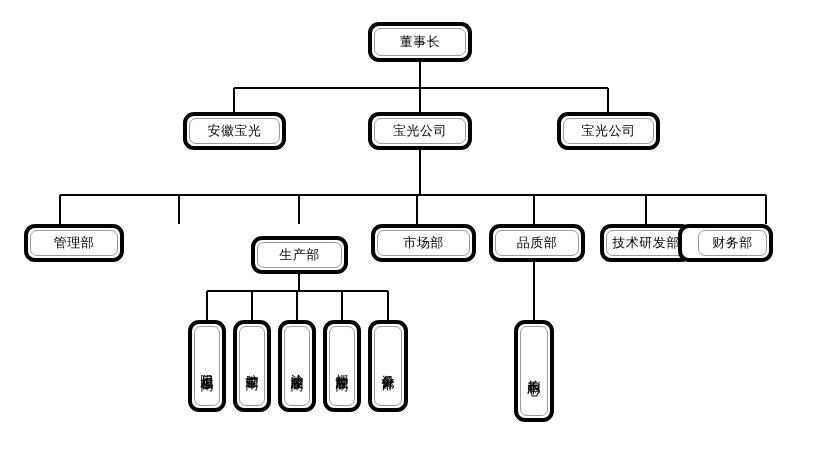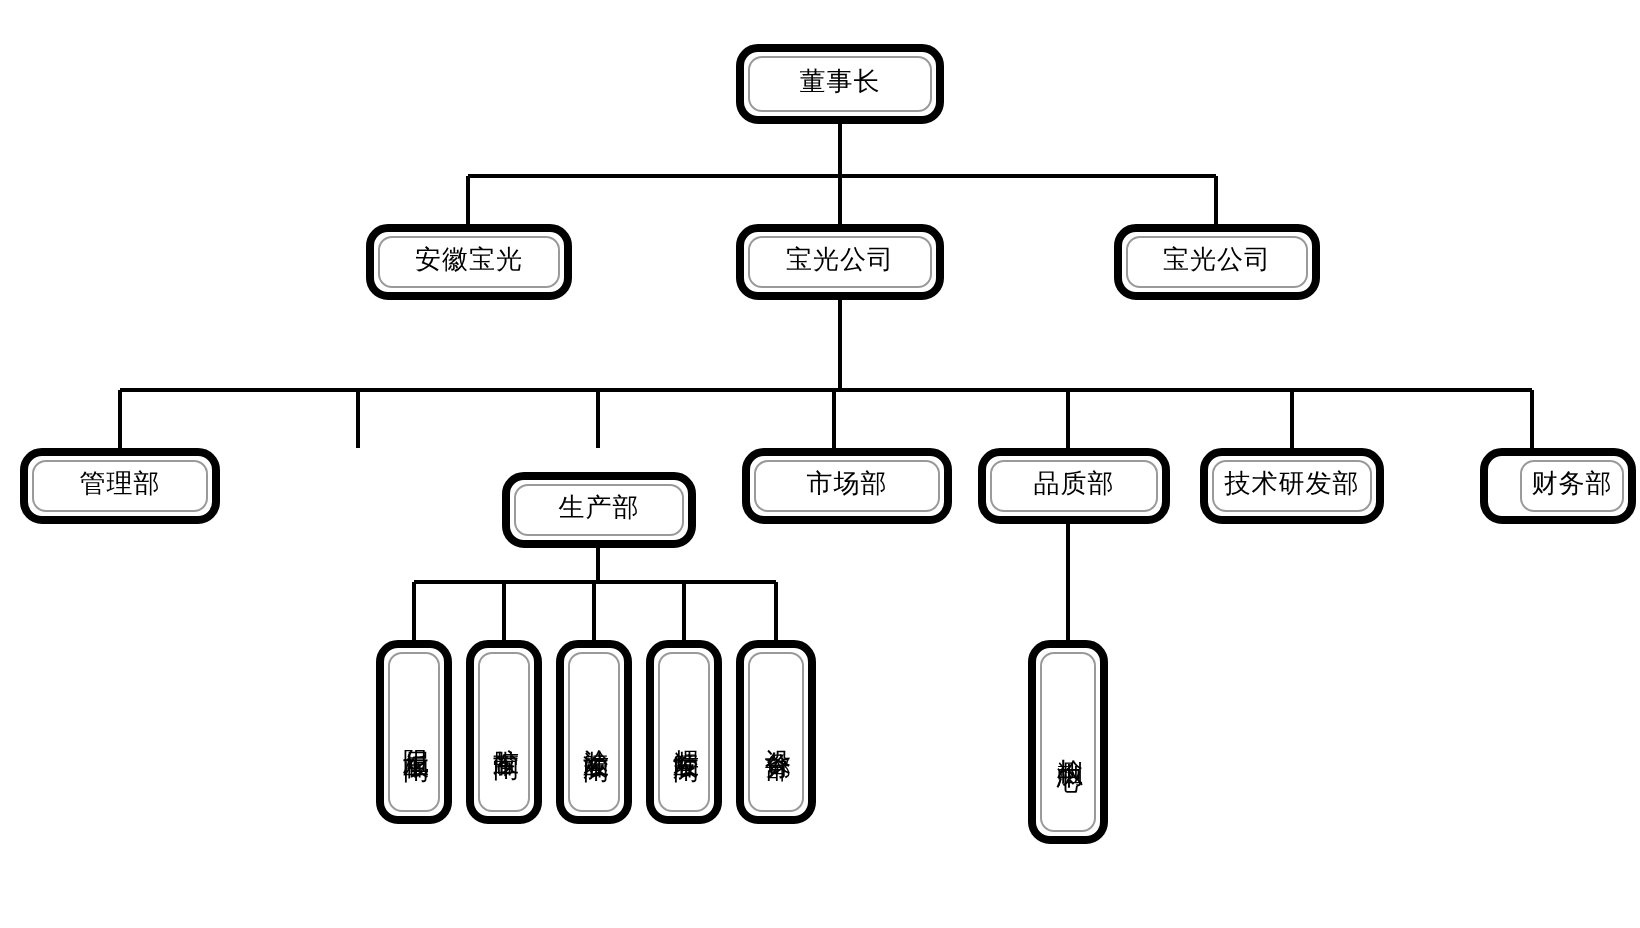--- a/index.html
+++ b/index.html
@@ -108,21 +108,21 @@
     <div class="node-inner">
       <span class="node-label">宝光公司</span>
     </div>
   </div>
   <div class="node" style="left: 557px; top: 112px; width: 103px; height: 38px;">
     <div class="node-inner">
       <span class="node-label">宝光公司</span>
     </div>
   </div>
 
-  <div class="node" style="left: 10px; top: 224px; width: 100px; height: 38px;">
+  <div class="node" style="left: 24px; top: 224px; width: 100px; height: 38px;">
     <div class="node-inner">
       <span class="node-label">管理部</span>
     </div>
   </div>
   <div class="node" style="left: 251px; top: 224px; width: 97px; height: 38px; margin-top: 12px;">
     <div class="node-inner">
       <span class="node-label">生产部</span>
     </div>
   </div>
   <div class="node" style="left: 371px; top: 224px; width: 105px; height: 38px;">
@@ -133,21 +133,21 @@
   <div class="node" style="left: 489px; top: 224px; width: 96px; height: 38px;">
     <div class="node-inner">
       <span class="node-label">品质部</span>
     </div>
   </div>
   <div class="node" style="left: 600px; top: 224px; width: 92px; height: 38px;">
     <div class="node-inner">
       <span class="node-label">技术研发部</span>
     </div>
   </div>
-  <div class="node" style="left: 740px; top: 224px; width: 78px; height: 38px; padding-left: 16px;">
+  <div class="node" style="left: 678px; top: 224px; width: 95px; height: 38px; padding-left: 16px;">
     <div class="node-inner">
       <span class="node-label">财务部</span>
     </div>
   </div>
 
   <div class="node vertical" style="left: 188px; top: 320px; width: 38px; height: 92px;">
     <div class="node-inner">
       <span class="node-label">阻尼板车间</span>
     </div>
   </div>

